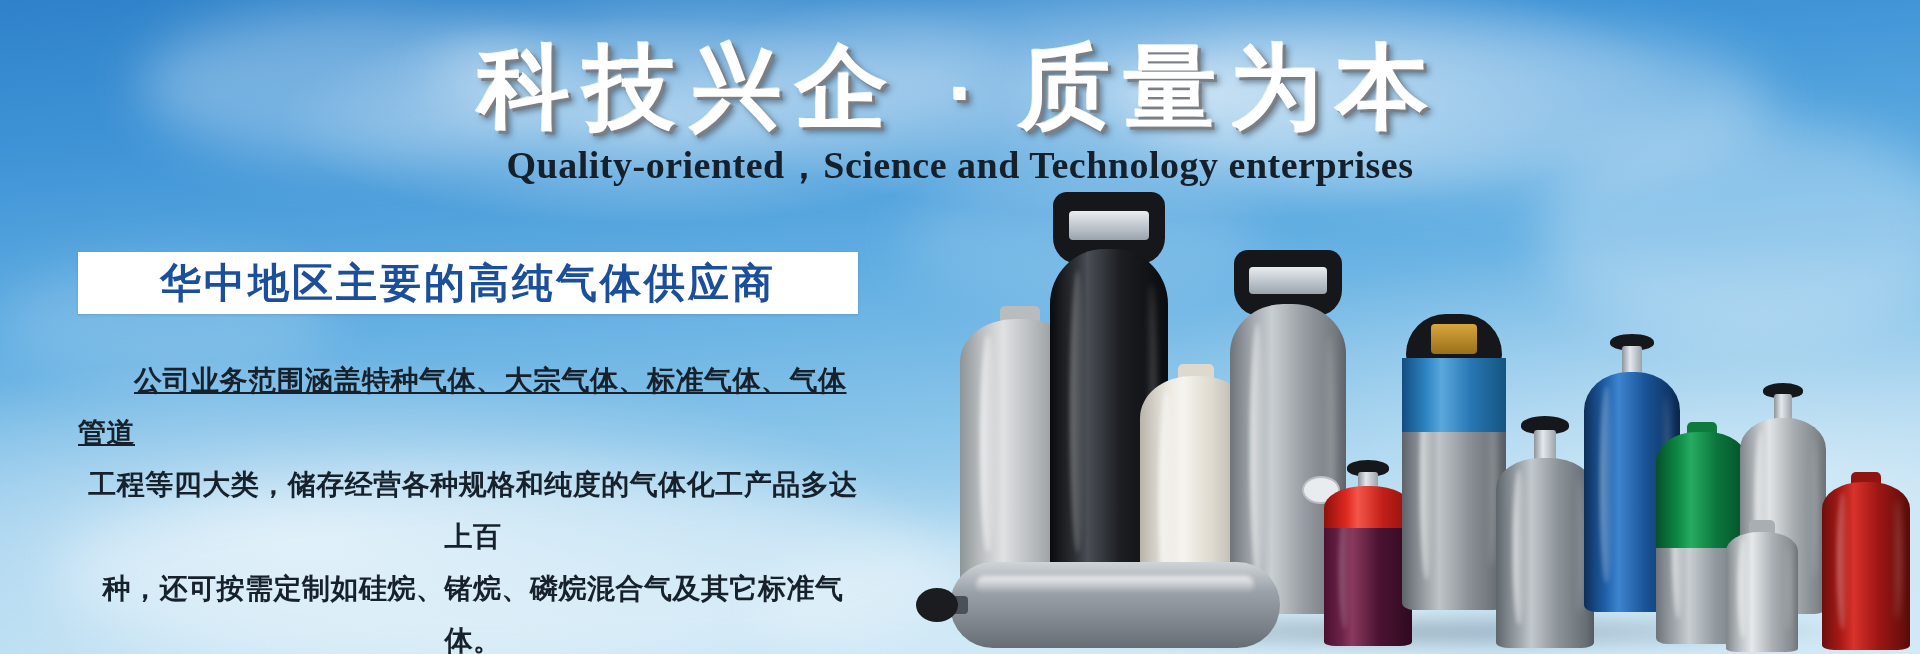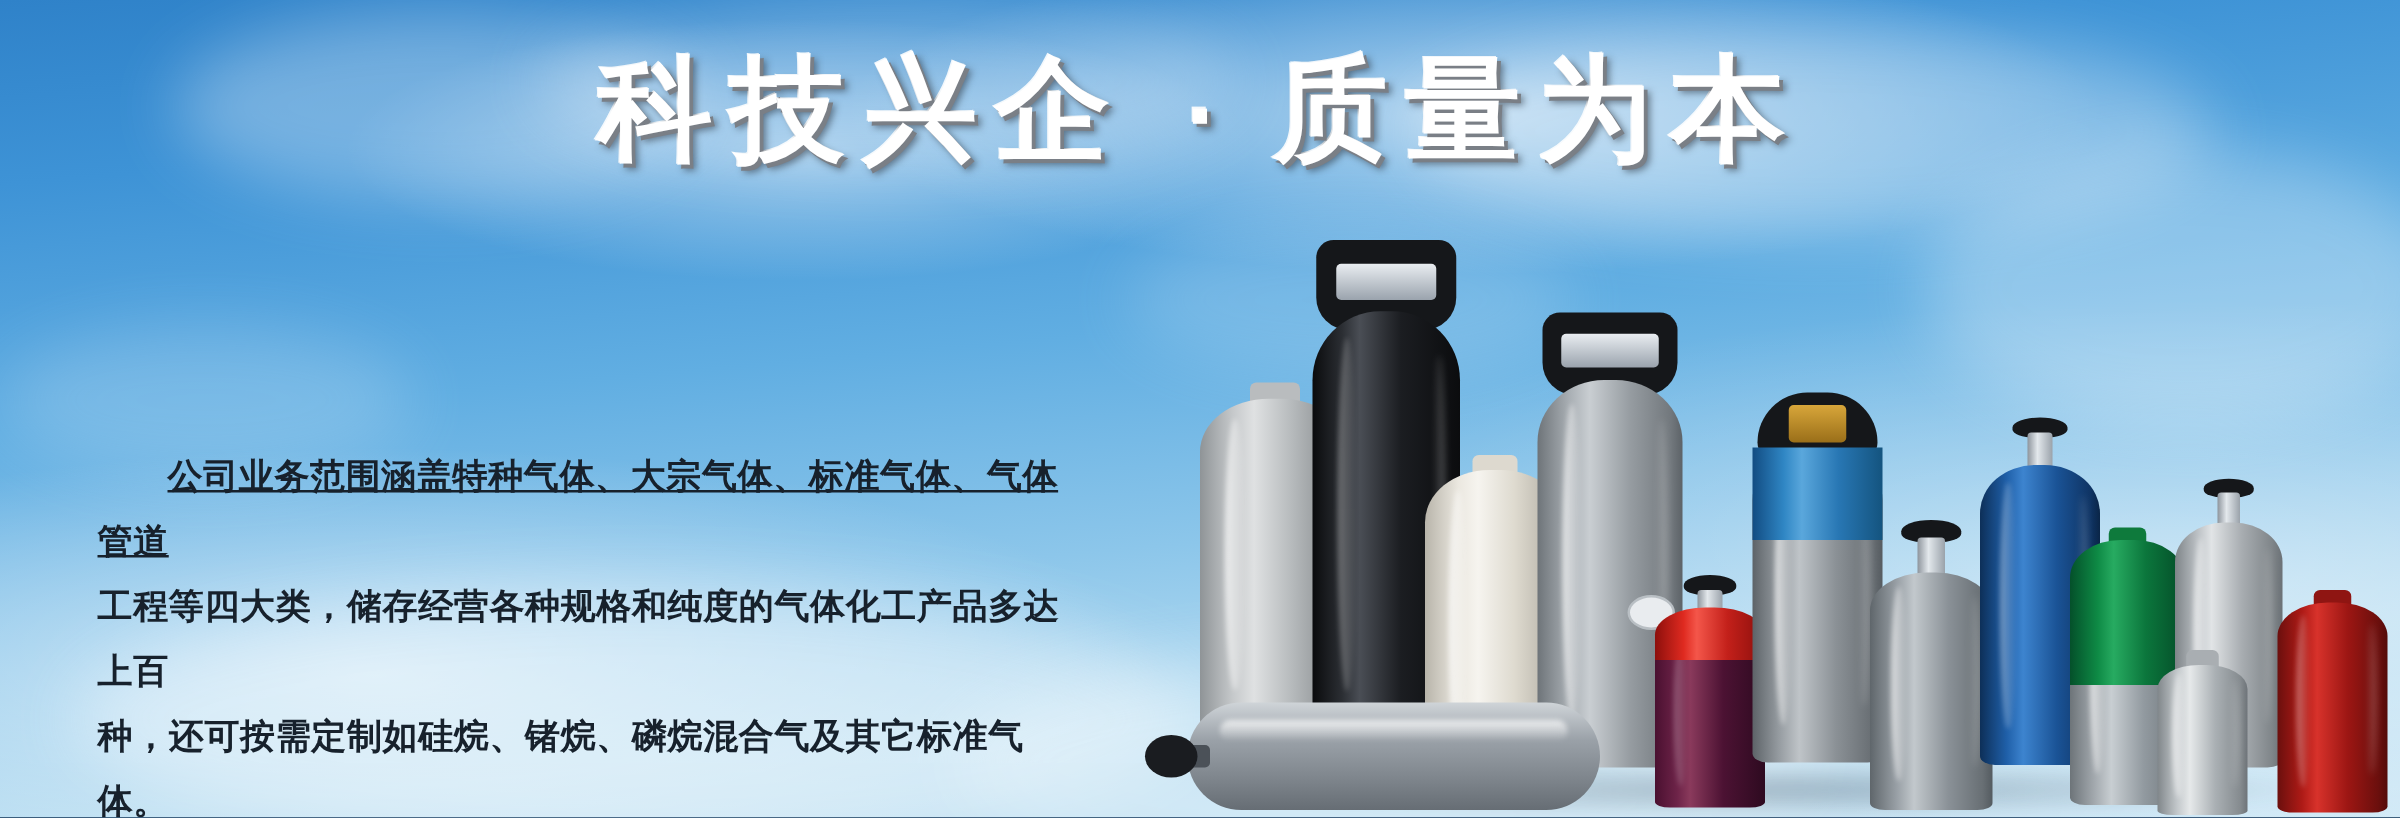--- a/index.html
+++ b/index.html
@@ -79,21 +79,21 @@
     position:absolute;left:78px;top:355px;
     width:790px;
     font-family:"DejaVu Serif","Liberation Serif",serif;
     font-weight:700;
     font-size:28px;
     line-height:52px;
     color:#17212c;
     letter-spacing:.5px;
   }
   .body-para .l1{display:block;text-indent:56px;text-decoration:underline;}
-  .body-para .l2,.body-para .l3{display:block;}
+  .body-para .l2,.body-para .l3{display:block;text-align:center;}
 
   
   .cyl-group{position:absolute;left:940px;top:0;width:980px;height:654px;}
 
   .cyl{position:absolute;bottom:0;}
 
   .body-cyl{
     position:absolute;left:0;bottom:0;width:100%;
     border-radius:46% 46% 12px 12px / 16% 16% 3% 3%;
     overflow:hidden;
@@ -173,21 +173,25 @@
   <div class="cloud c6"></div>
   <div class="cloud c7"></div>
   <div class="cloud c8"></div>
 
   <div class="headline">
     <span>科技兴企</span>
     <span class="dot">·</span>
     <span>质量为本</span>
   </div>
 
-
+  <div class="subhead">Quality-oriented，Science and Technology enterprises</div>
+
+  <div class="slogan-box">
+    <span class="slogan-text">华中地区主要的高纯气体供应商</span>
+  </div>
 
   <div class="body-para">
     <span class="l1">公司业务范围涵盖特种气体、大宗气体、标准气体、气体管道</span>
     <span class="l2">工程等四大类，储存经营各种规格和纯度的气体化工产品多达上百</span>
     <span class="l3">种，还可按需定制如硅烷、锗烷、磷烷混合气及其它标准气体。</span>
   </div>
 
   <div class="ground-shadow"></div>
 
   <div class="cyl-group">

